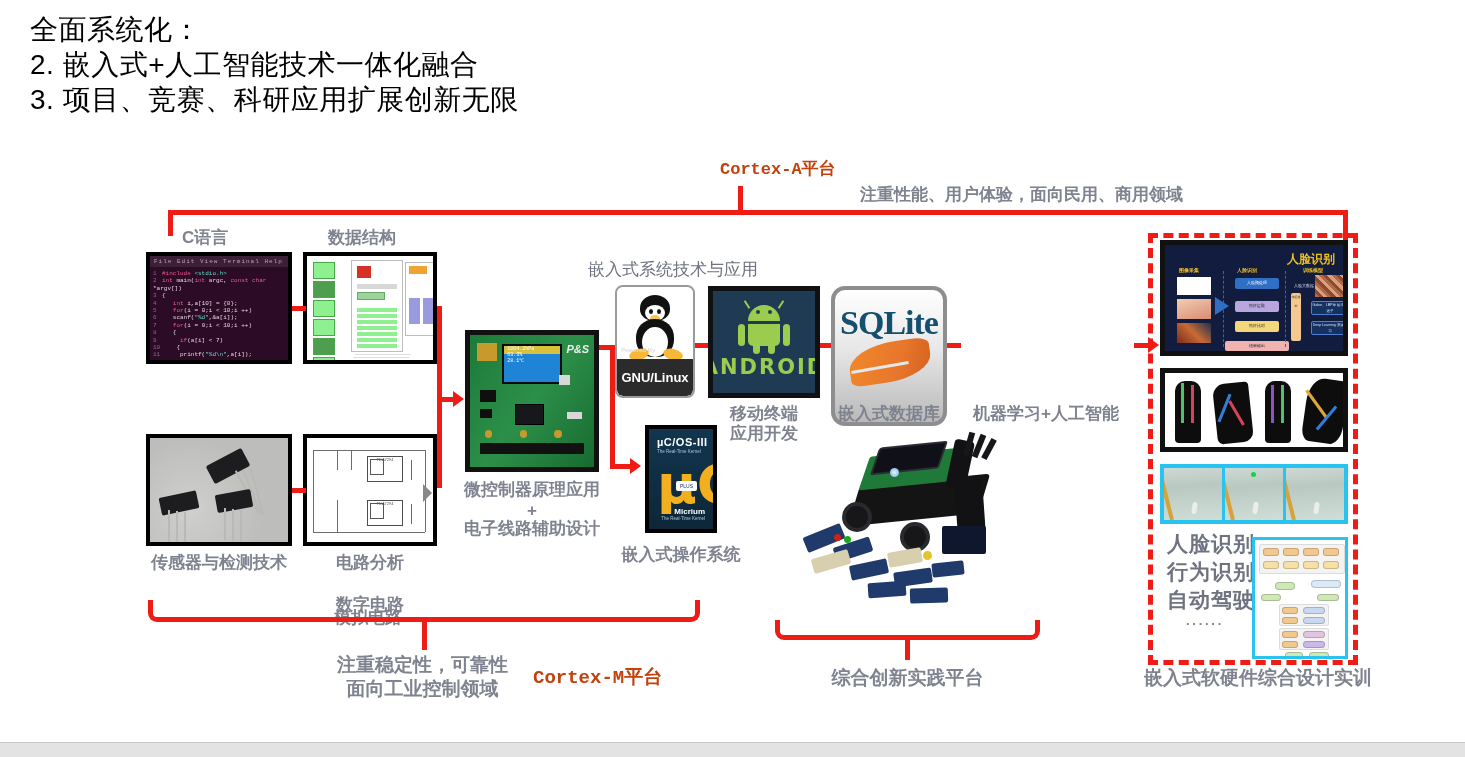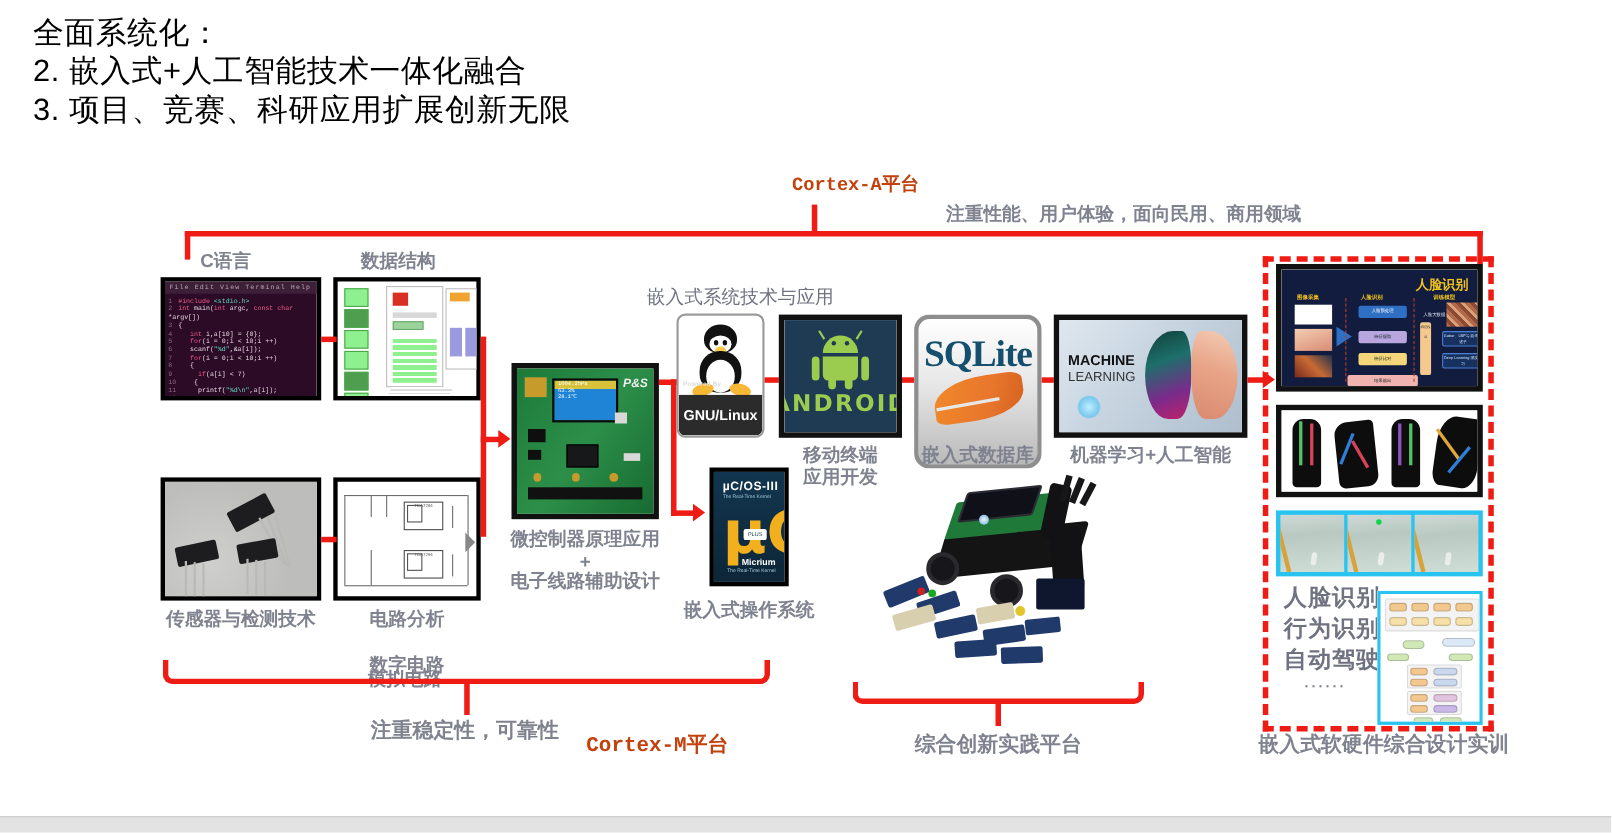--- a/index.html
+++ b/index.html
@@ -391,32 +391,20 @@
       <div style="position:absolute;left:14px;top:52px;width:82px;height:40px;
            background:linear-gradient(110deg,#f08a2a,#e8762c 60%,#d4611e);
            border-radius:60% 18% 58% 14%;transform:rotate(-8deg);"></div>
       <div style="position:absolute;left:16px;top:76px;width:58px;height:3px;background:#e7e7e7;transform:rotate(-10deg);"></div>
     </div>
   </div>
   <div class="lbl md" style="left:831px; top:404px; width:116px;">嵌入式数据库</div>
 
   <div class="rl rh" style="left:947px; top:343px; width:14px;"></div>
 
-  <div class="box thick" style="left:958px; top:286px; width:176px; height:112px;">
-    <div class="ml">
-      <div class="txt">
-        <span style="font-weight:bold;color:#111;font-size:13px;">MACHINE</span>
-        <span>LEARNING</span>
-      </div>
-      <div class="brainL"></div>
-      <div class="brainR"></div>
-      <div style="position:absolute;left:16px;bottom:12px;width:22px;height:22px;border-radius:50%;
-           background:radial-gradient(circle,#bfeeff,#79c8ee 60%,transparent 70%);"></div>
-    </div>
-  </div>
   <div class="lbl md" style="left:958px; top:404px; width:176px;">机器学习+人工智能</div>
 
   <div class="rl rh" style="left:1134px; top:343px; width:18px;"></div>
   <div class="arrow-r" style="left:1148px; top:337px;"></div>
 
   <div style="position:absolute;left:790px;top:430px;width:250px;height:180px;">
     <div style="position:absolute;left:66px;top:50px;width:126px;height:40px;background:#141414;
          transform:skewX(-22deg) rotate(-6deg);border-radius:4px;"></div>
     <div style="position:absolute;left:76px;top:22px;width:88px;height:34px;background:#1f7a3a;
          transform:skewX(-24deg) rotate(-6deg);border-radius:2px;"></div>
@@ -543,20 +531,21 @@
       <div class="nd" style="left:30px;top:112px;width:18px;height:7px;background:#cfe8b5;border-radius:5px;"></div>
       <div class="nd" style="left:54px;top:112px;width:20px;height:7px;background:#cfe8b5;border-radius:5px;"></div>
     </div>
   </div>
 
   <div class="lbl lg" style="left:1118px; top:668px; width:280px; font-size:19px;">嵌入式软硬件综合设计实训</div>
 
   <div class="bracket-bot" style="left:148px; top:600px; width:552px; height:22px;"></div>
   <div class="rl rv" style="left:422px; top:620px; height:30px;"></div>
   <div class="lbl lg" style="left:300px; top:655px; width:245px; font-size:19px;">注重稳定性，可靠性</div>
+  <div class="lbl lg" style="left:300px; top:679px; width:245px; font-size:19px;">面向工业控制领域</div>
   <div class="lbl lg mono" style="left:533px; top:668px; font-size:19px;">Cortex-M平台</div>
 
   <div class="bracket-bot" style="left:775px; top:620px; width:265px; height:20px;"></div>
   <div class="rl rv" style="left:905px; top:638px; height:22px;"></div>
   <div class="lbl lg" style="left:790px; top:668px; width:235px; font-size:19px;">综合创新实践平台</div>
 
   <div class="footerbar"></div>
 </div>
 
 </body></html>

